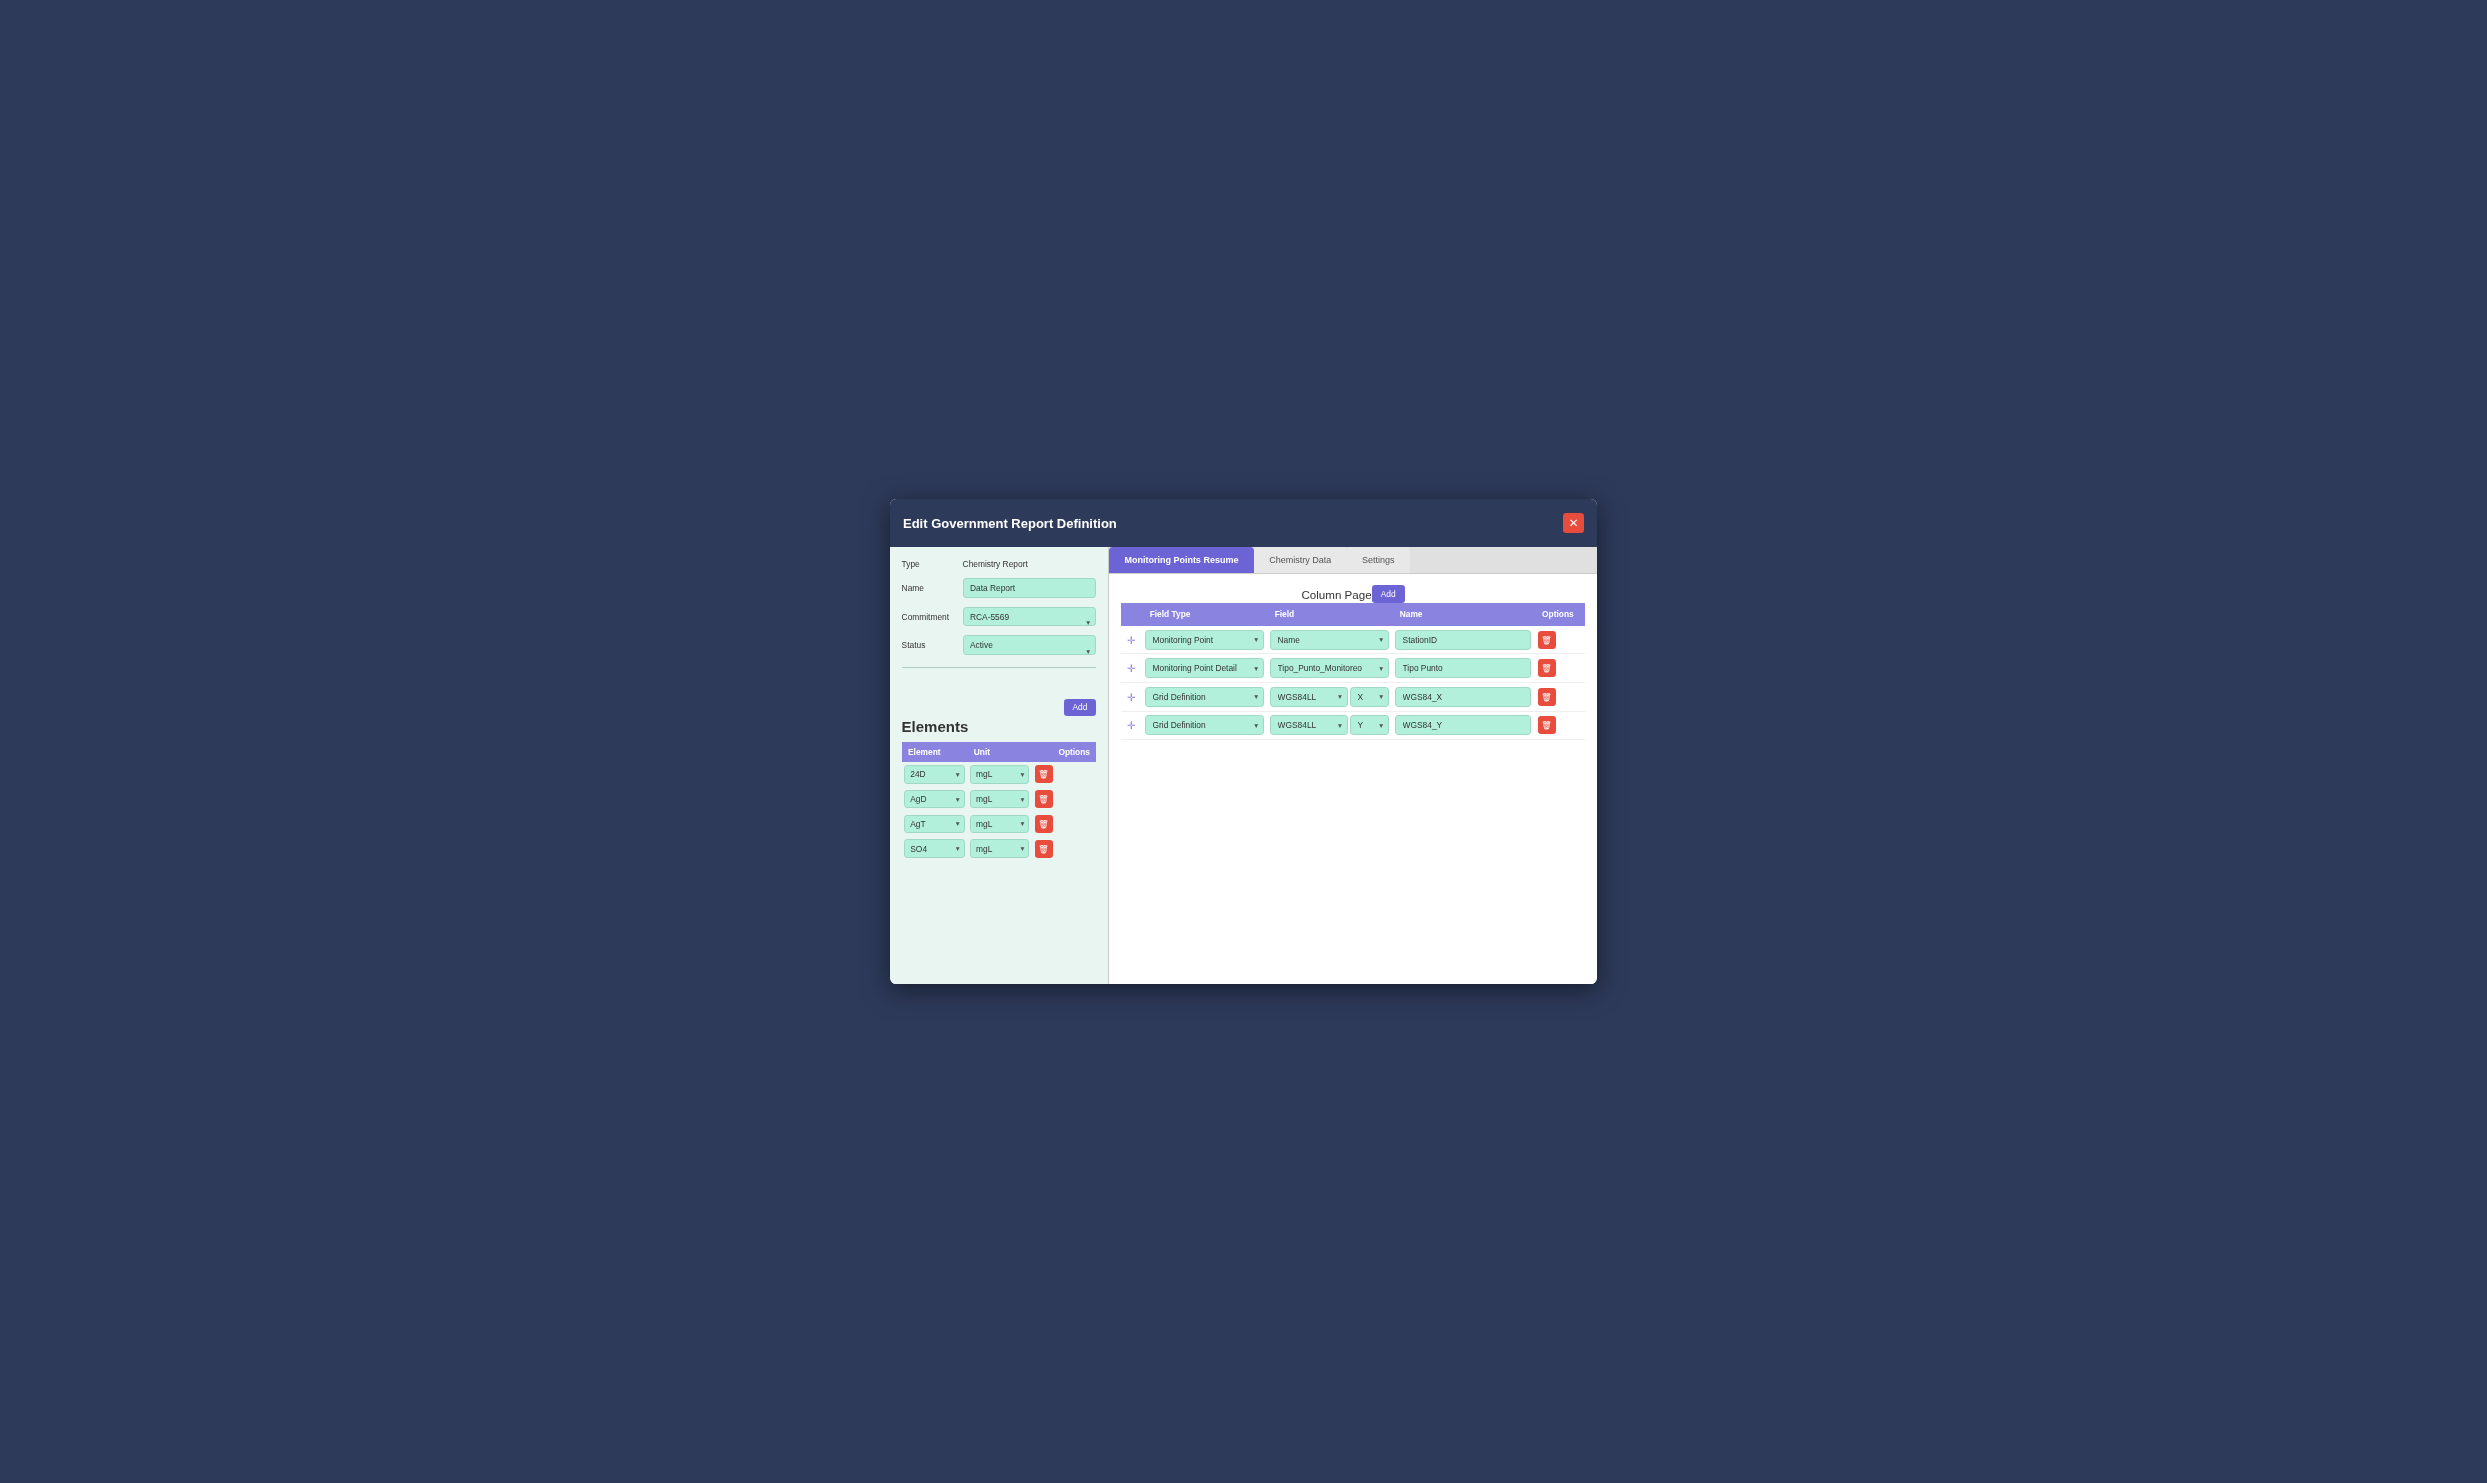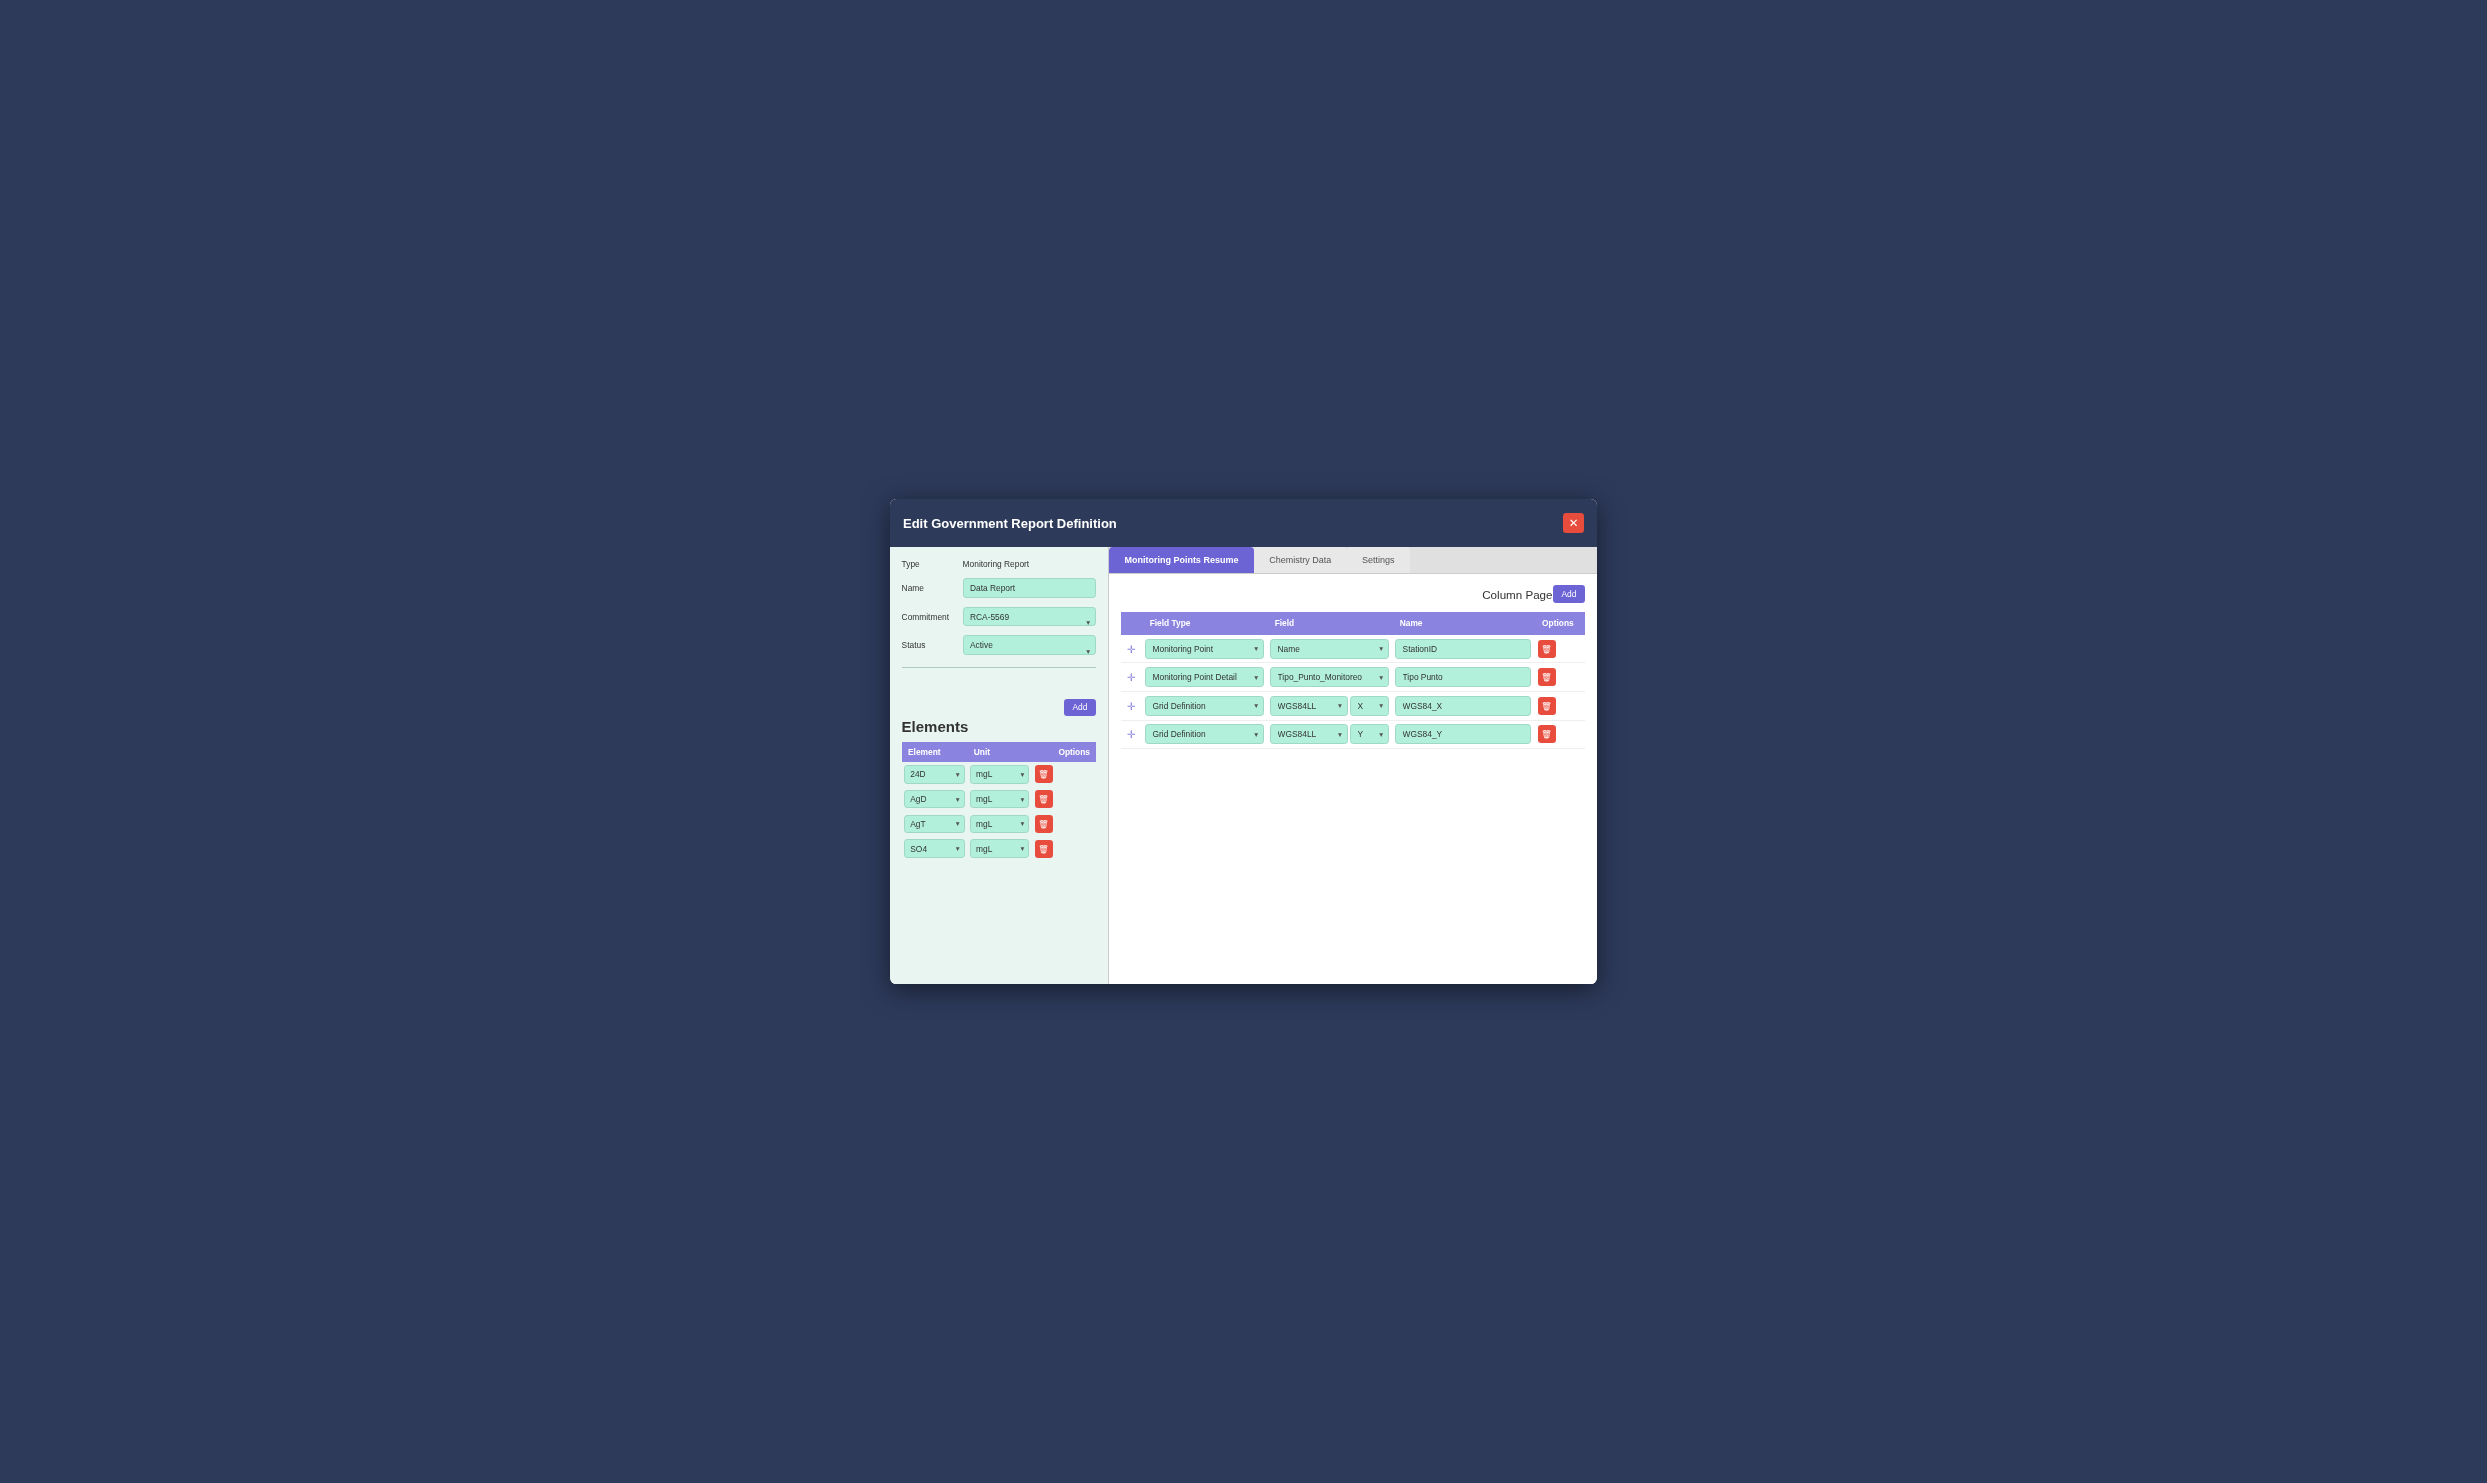--- a/index.html
+++ b/index.html
@@ -218,22 +218,22 @@
       background: #e8e8e8;
       color: #555;
     }
     .right-content {
       padding: 11.6px;
       flex: 1;
     }
     .column-page-header {
       display: flex;
       align-items: center;
-      justify-content: flex-end;
-      margin-bottom: 9px;
+      justify-content: center;
+      margin-bottom: 0;
     }
     .column-page-title {
       font-size: 11.6px;
       color: #333;
     }
     .main-table {
       width: 100%;
       border-collapse: collapse;
     }
     .main-table thead tr {
@@ -319,21 +319,21 @@
     <span class="modal-title">Edit Government Report Definition</span>
     <button class="close-btn">✕</button>
   </div>
 
   <div class="modal-body">
 
     <div class="left-panel">
 
       <div class="field-row">
         <span class="field-label">Type</span>
-        <span class="field-value">Monitoring Report</span>
+        <span class="field-value">Chemistry Report</span>
       </div>
 
       <div class="field-row">
         <span class="field-label">Name</span>
         <input class="input-field" type="text" value="Data Report" style="">
       </div>
 
       <div class="field-row">
         <span class="field-label">Commitment</span>
         <div class="select-wrapper">

